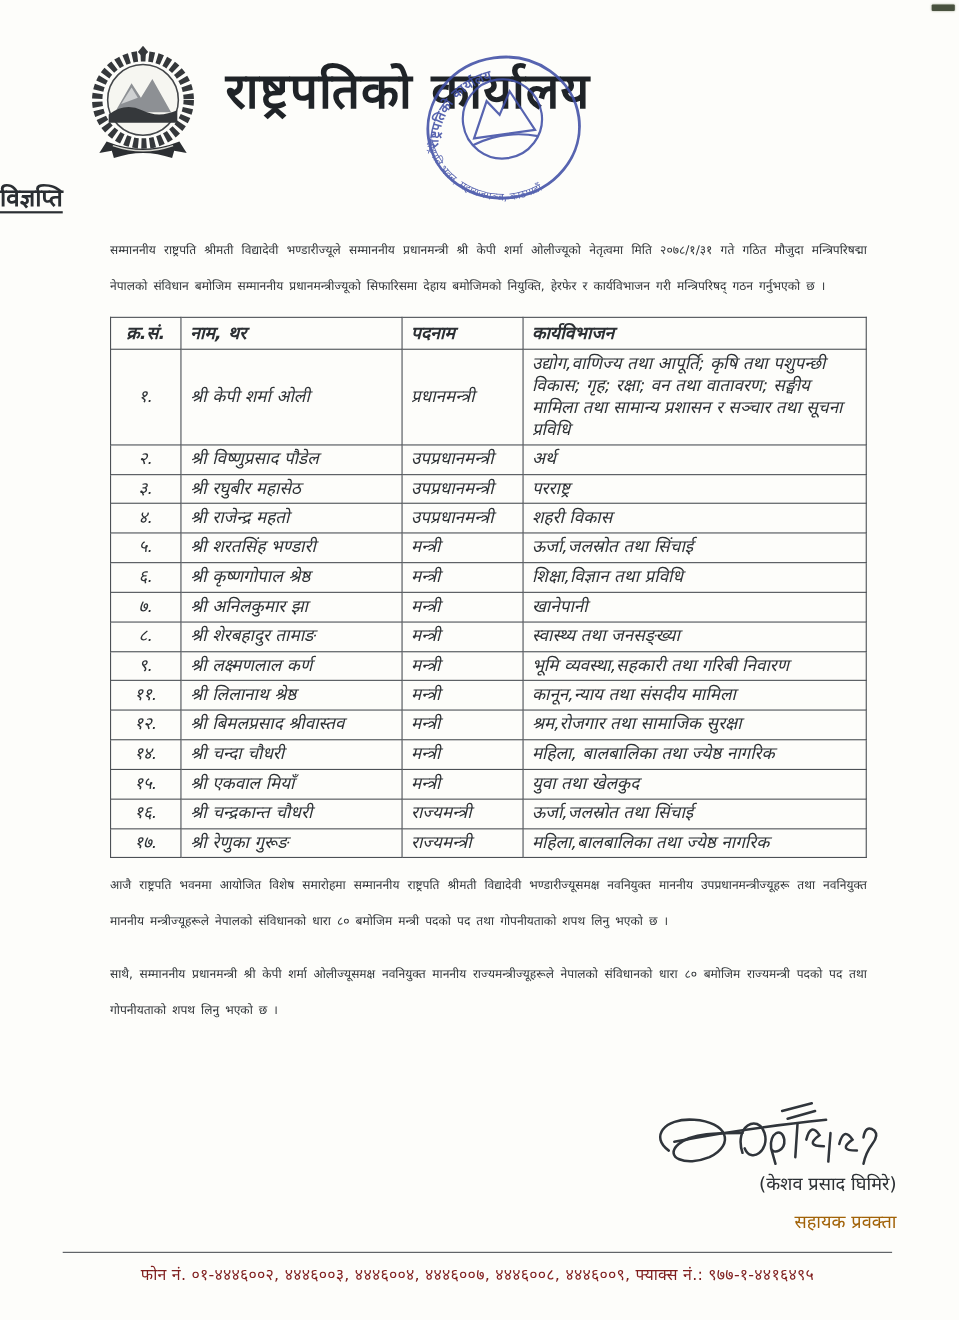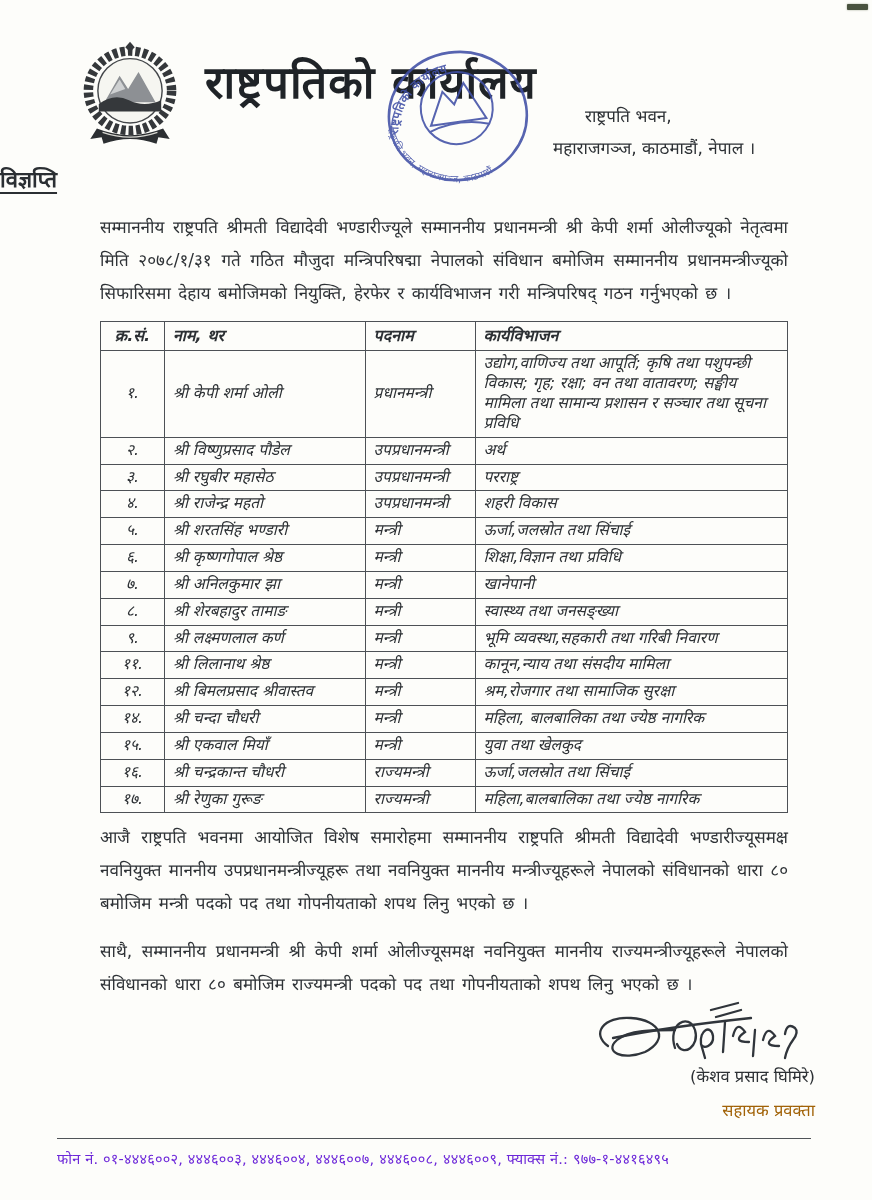--- a/index.html
+++ b/index.html
@@ -26,21 +26,21 @@
   .address .line1{ padding-left:32px; }
   .doc-title{
     position:absolute; left:0; right:0; top:163px; text-align:left;
     font-size:22px; font-weight:bold; color:#2b2f33;
     text-decoration:underline; text-underline-offset:5px;
   }
 
   
   .content{ position:absolute; left:100px; top:211px; width:688px; }
   .para{
-    font-size:17px; line-height:33px; text-align:justify; color:#2e3236;
+    font-size:11px; line-height:33px; text-align:justify; color:#2e3236;
     word-spacing:2px;
   }
   table.ministers{
     width:100%; border-collapse:collapse; margin-top:11px;
     font-size:15.5px; color:#2c3034;font-style:italic;
   }
   table.ministers th, table.ministers td{
     border:1.6px solid #4d5156; padding:3px 8px; vertical-align:middle;
     line-height:1.28; text-align:left; font-weight:normal;
   }
@@ -55,21 +55,21 @@
 
   
   .signature-block{ position:absolute; left:575px; top:1000px; width:240px; text-align:right; }
   .signature-scribble{ width:225px; height:78px; display:block; margin:0 auto -14px auto; }
   .signer-name{ font-size:16.5px; color:#2c3034; }
   .signer-title{ font-size:16.5px; color:#a16207; margin-top:11px; }
 
   
   .footer-rule{ position:absolute; left:57px; top:1138px; width:754px; border-top:1.7px solid #505458; }
   .footer-text{ position:absolute; left:57px; top:1148px; width:754px;
-    font-size:14.5px; color:#6d28d9; letter-spacing:.2px; }
+    font-size:14.5px; color:#7f1d1d; text-align:center; letter-spacing:.2px; }
 </style>
 </head>
 <body>
 
 <div class="page">
 
   <div class="corner-mark"></div>
 
   <svg class="emblem" viewBox="0 0 110 115" aria-hidden="true">
     <ellipse cx="55" cy="52" rx="44" ry="42" fill="none" stroke="#35383b" stroke-width="10" stroke-dasharray="5 3"></ellipse>
@@ -94,24 +94,20 @@
     <path d="M72,80 L88,48 L98,62 L110,42 L128,80 Z" fill="none" stroke="#4150a6" stroke-width="2"></path>
     <path d="M70,86 Q100,76 130,86" fill="none" stroke="#4150a6" stroke-width="2"></path>
     <text font-size="12" fill="#4150a6" font-weight="bold">
       <textPath href="#stampArcTop" startOffset="6%">राष्ट्रपतिको कार्यालय</textPath>
     </text>
     <text font-size="9.5" fill="#4150a6">
       <textPath href="#stampArcBottom" startOffset="2%">राष्ट्रपति भवन, महाराजगञ्ज, काठमाडौं</textPath>
     </text>
   </svg>
 
-  <div class="address">
-    <div class="line1">राष्ट्रपति भवन,</div>
-    <div class="line2">महाराजगञ्ज, काठमाडौं, नेपाल ।</div>
-  </div>
 
   <div class="doc-title">विज्ञप्ति</div>
 
   <div class="content">
     <p class="para para1">सम्माननीय राष्ट्रपति श्रीमती विद्यादेवी भण्डारीज्यूले सम्माननीय प्रधानमन्त्री श्री केपी शर्मा ओलीज्यूको नेतृत्वमा मिति २०७८/१/३१ गते गठित मौजुदा मन्त्रिपरिषद्मा नेपालको संविधान बमोजिम सम्माननीय प्रधानमन्त्रीज्यूको सिफारिसमा देहाय बमोजिमको नियुक्ति, हेरफेर र कार्यविभाजन गरी मन्त्रिपरिषद् गठन गर्नुभएको छ ।</p>
 
     <table class="ministers">
       <colgroup>
           <col class="c1">
           <col class="c2">

